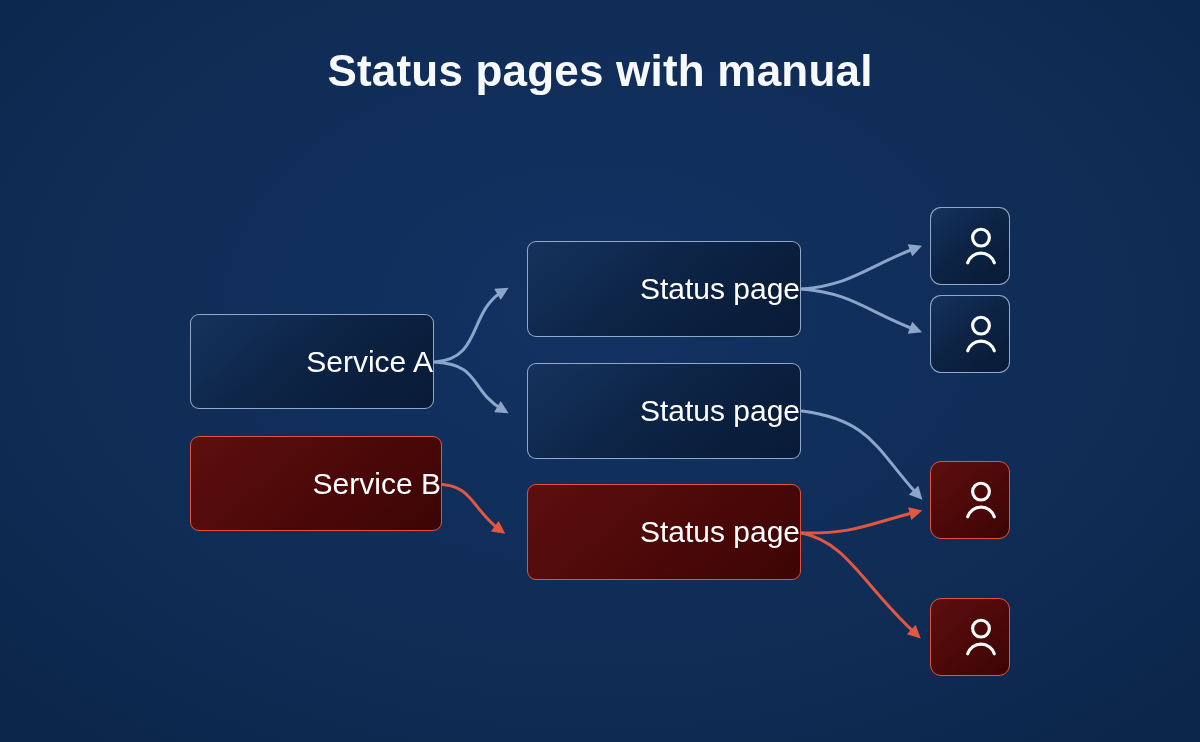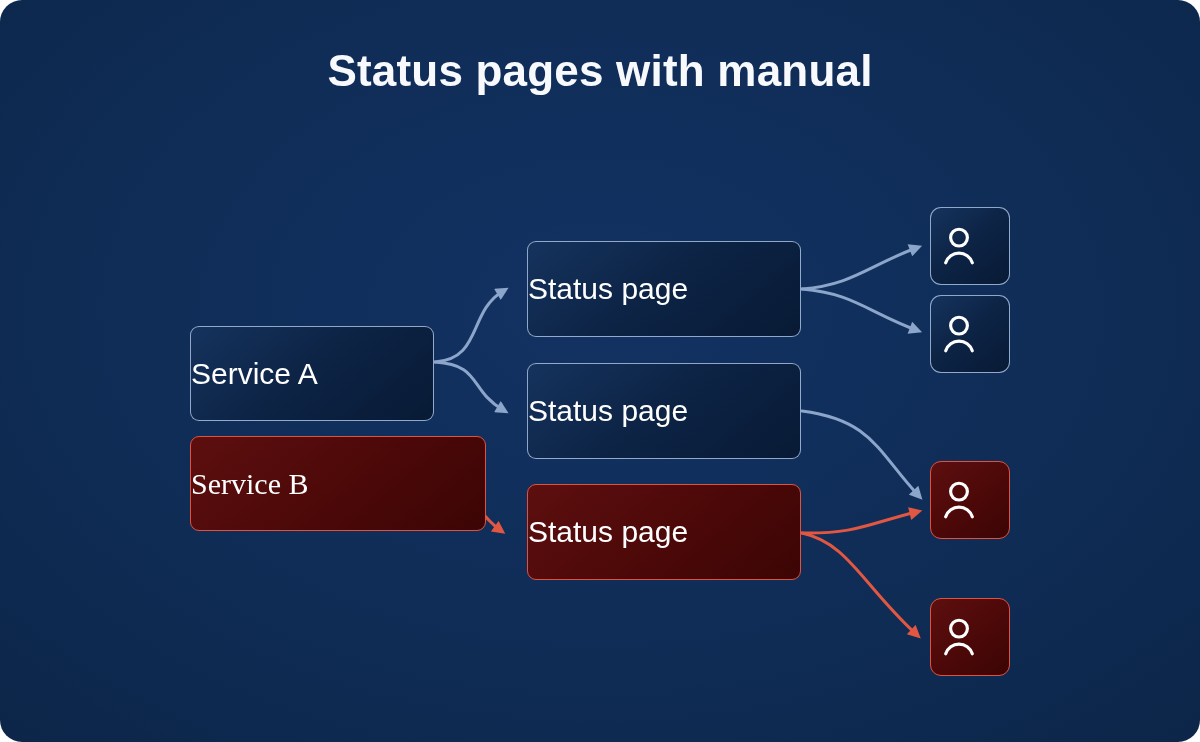--- a/index.html
+++ b/index.html
@@ -6,54 +6,53 @@
   html, body { width: 1200px; height: 742px; }
   body {
     font-family: "Liberation Sans", sans-serif;
     overflow: hidden;
   }
   .canvas {
     position: relative;
     width: 1200px;
     height: 742px;
     background: radial-gradient(ellipse 900px 600px at 50% 42%, #133263 0%, #0f2c55 60%, #0c2548 100%);
-    border-radius: 22px;
   }
   .title {
     position: absolute;
     top: 42px;
     left: 0;
     width: 100%;
     text-align: center;
     color: #f7f9fc;
     font-size: 44px;
     font-weight: 700;
     line-height: 58px;
     letter-spacing: 0.2px;
   }
   .node {
     position: absolute;
     display: flex;
     align-items: center;
-    justify-content: flex-start;
+    justify-content: flex-end;
     border-radius: 9px;
     color: #ffffff;
     font-size: 30px;
     font-weight: 400;
   }
   .node.blue {
     background: linear-gradient(140deg, #15335e 0%, #0d2446 45%, #081a35 100%);
     border: 1.5px solid rgba(168, 193, 224, 0.85);
   }
   .node.red {
     background: linear-gradient(140deg, #5d0f0f 0%, #4c0808 55%, #3c0505 100%);
     border: 1.5px solid #e0523d;
   }
-  .service-a { left: 190px; top: 314px; width: 244px; height: 95px; margin-top: 12px; }
-  .service-b { left: 190px; top: 436px; width: 296px; height: 95px; font-family: Liberation Serif, serif; }
+  .service-a { left: 190px; top: 314px; width: 244px; height: 95px; }
+  .service-b { left: 190px; top: 436px; width: 252px; height: 95px; }
   .status-1  { left: 527px; top: 241px; width: 274px; height: 96px; }
   .status-2  { left: 527px; top: 363px; width: 274px; height: 96px; }
   .status-3  { left: 527px; top: 484px; width: 274px; height: 96px; }
   .user-box  { width: 80px; height: 78px; border-radius: 11px; }
   .user-1 { left: 930px; top: 207px; }
   .user-2 { left: 930px; top: 295px; }
   .user-3 { left: 930px; top: 461px; }
   .user-4 { left: 930px; top: 598px; }
   .arrows {
     position: absolute;

